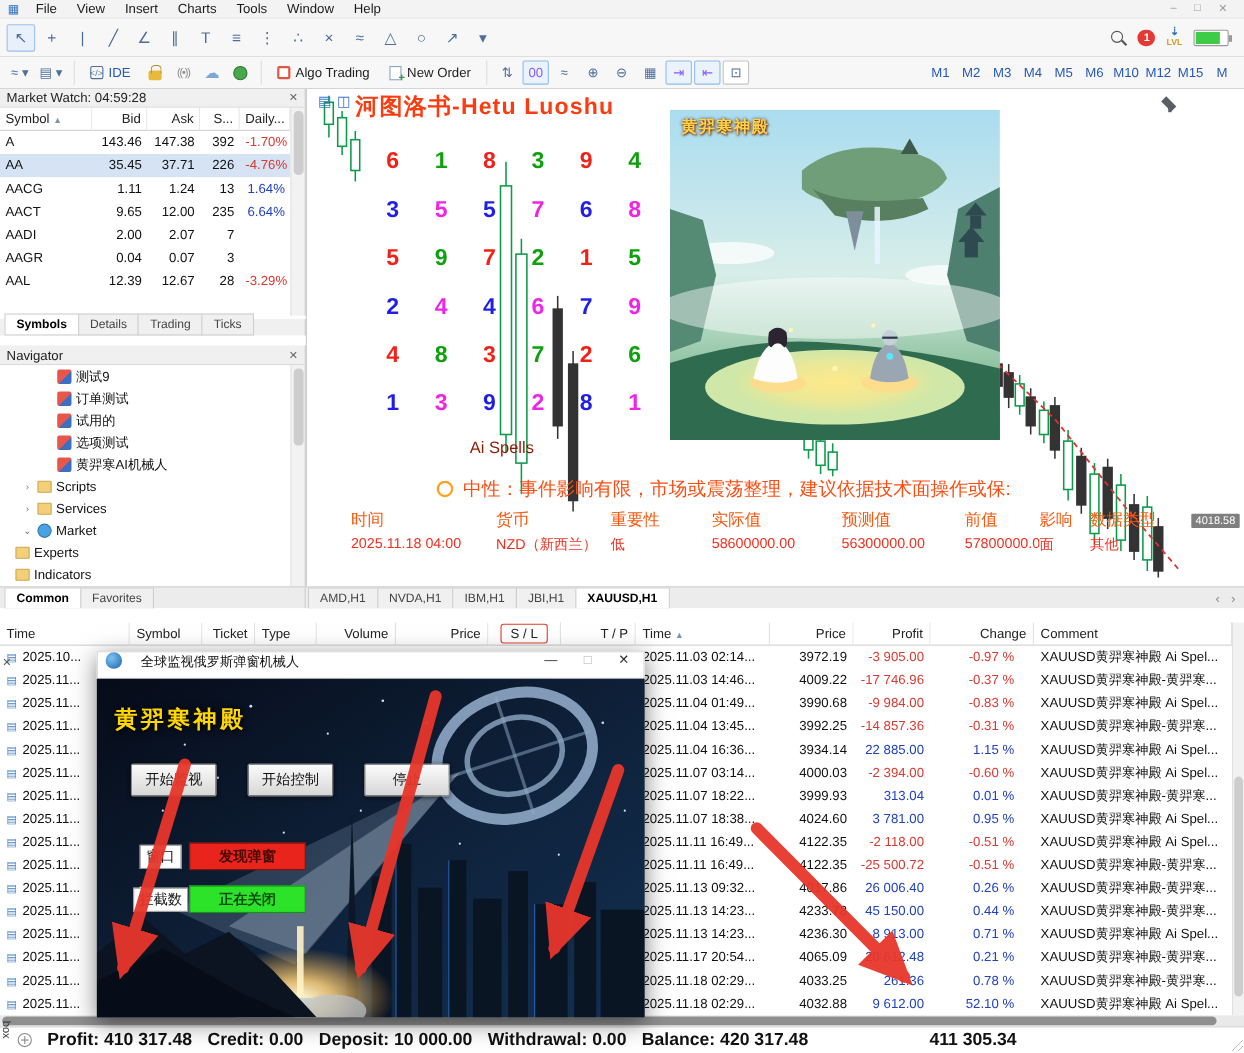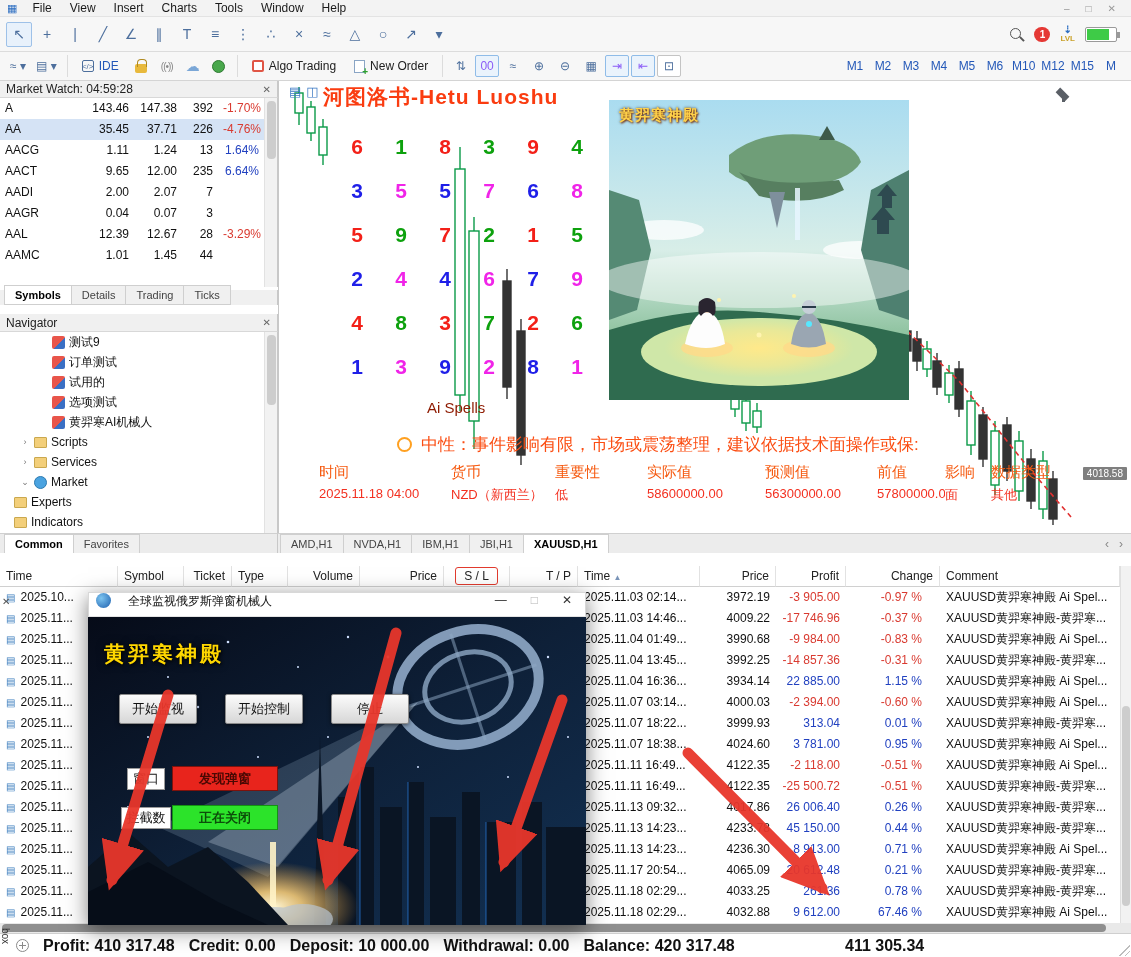--- a/index.html
+++ b/index.html
@@ -287,20 +287,27 @@
       <span class="tf">M</span>
 
   </div>
 </div>
 
 <div id="mw-header" class="panel-head">
   <span>Market Watch: 04:59:28</span>
   <span class="panel-close">✕</span>
 </div>
 <div id="mw-grid">
+  <div class="mw-cols">
+    <div class="mw-hcell al"><span>Symbol</span> <span class="sortarr">▲</span></div>
+    <div class="mw-hcell ar">Bid</div>
+    <div class="mw-hcell ar">Ask</div>
+    <div class="mw-hcell ar">S...</div>
+    <div class="mw-hcell al">Daily...</div>
+  </div>
 
     <div class="mw-cols mw-row">
       <div class="mw-cell al">A</div>
       <div class="mw-cell ar">143.46</div>
       <div class="mw-cell ar">147.38</div>
       <div class="mw-cell ar">392</div>
       <div class="mw-cell ar neg">-1.70%</div>
     </div>
 
     <div class="mw-cols mw-row selected">
@@ -344,27 +351,20 @@
     </div>
 
     <div class="mw-cols mw-row">
       <div class="mw-cell al">AAL</div>
       <div class="mw-cell ar">12.39</div>
       <div class="mw-cell ar">12.67</div>
       <div class="mw-cell ar">28</div>
       <div class="mw-cell ar neg">-3.29%</div>
     </div>
 
-    <div class="mw-cols mw-row">
-      <div class="mw-cell al">AAMC</div>
-      <div class="mw-cell ar">1.01</div>
-      <div class="mw-cell ar">1.45</div>
-      <div class="mw-cell ar">44</div>
-      <div class="mw-cell ar"></div>
-    </div>
 
 </div>
 <div id="mw-scroll" class="vscroll">
     <div class="vthumb" style="top:3px;height:58px"></div>
   </div>
 <div id="mw-tabs">
 
     <div class="ptab active">Symbols</div>
 
     <div class="ptab">Details</div>
@@ -980,21 +980,21 @@
         <div class="h-cell"></div>
         <div class="h-cell"></div>
         <div class="h-cell"></div>
         <div class="h-cell"></div>
         <div class="h-cell"></div>
         <div class="h-cell"></div>
         <div class="h-cell"></div>
         <div class="h-cell al">2025.11.18 02:29...</div>
         <div class="h-cell ar">4032.88</div>
         <div class="h-cell ar pos">9 612.00</div>
-        <div class="h-cell ar chpad pos">67.46 %</div>
+        <div class="h-cell ar chpad pos">52.10 %</div>
         <div class="h-cell al">XAUUSD黄羿寒神殿 Ai Spel...</div>
       </div>
 
   </div>
 </div>
 <div id="h-scroll">
     <div class="vthumb" style="top:140px;height:200px"></div>
   </div>
 <span id="tbx-close">✕</span>
 <span id="side-label">box</span>

